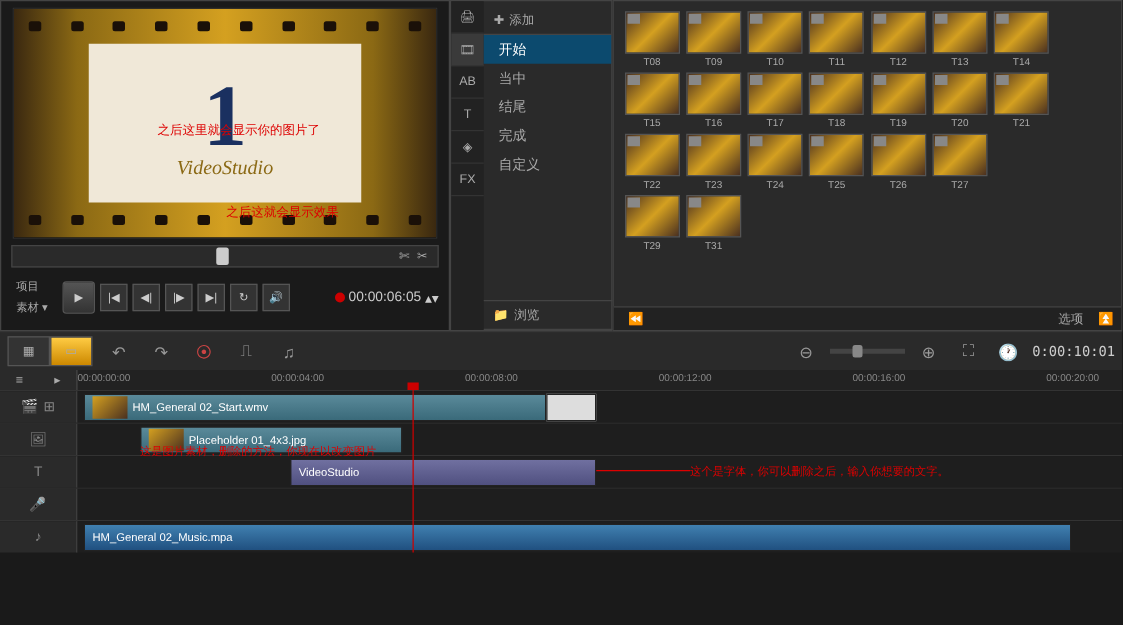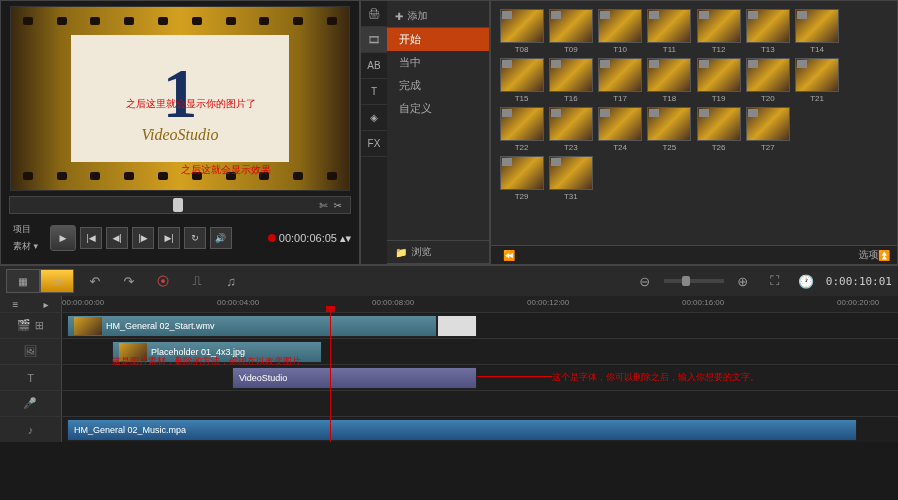--- a/index.html
+++ b/index.html
@@ -28,32 +28,32 @@
 .timecode { margin-left: auto; font-family: monospace; font-size: 11px; color: #ccc; display: flex; align-items: center; gap: 3px; padding-left: 26px; }
 .rec-dot { width: 8px; height: 8px; background: #c00; border-radius: 50%; }
 
 .side-tabs { width: 130px; background: #2a2a2a; border: 1px solid #444; display: flex; }
 .tab-icons { width: 26px; background: #222; display: flex; flex-direction: column; }
 .tab-icon { height: 26px; display: flex; align-items: center; justify-content: center; border-bottom: 1px solid #333; cursor: pointer; font-size: 10px; }
 .tab-icon.active { background: #3a3a3a; }
 .cat-list { flex: 1; padding-top: 4px; }
 .cat-top { display: flex; align-items: center; padding: 4px 8px; gap: 4px; border-bottom: 1px solid #444; }
 .cat-item { padding: 4px 12px; cursor: pointer; font-size: 11px; }
-.cat-item.selected { background: #c2410c; color: #fff; }
+.cat-item.selected { background: #0c4a6e; color: #fff; }
 .cat-bottom { position: absolute; bottom: 0; width: 104px; border-top: 1px solid #444; }
 
 .library { flex: 1; background: #2a2a2a; border: 1px solid #444; position: relative; }
 .lib-grid { padding: 8px; display: grid; grid-template-columns: repeat(8, 1fr); gap: 4px; }
 .thumb { display: flex; flex-direction: column; align-items: center; cursor: pointer; }
 .thumb-img { width: 44px; height: 34px; background: linear-gradient(135deg, #4a3020, #d4a020, #4a3020); border: 1px solid #555; position: relative; }
 .thumb-img::before { content: ""; position: absolute; top: 1px; left: 1px; width: 10px; height: 8px; background: #888; }
 .thumb-label { font-size: 8px; margin-top: 2px; }
 .lib-footer { position: absolute; bottom: 0; width: 100%; display: flex; align-items: center; padding: 2px 6px; background: #222; border-top: 1px solid #444; font-size: 10px; }
 .lib-collapse { margin-left: 6px; }
-.lib-options { margin-left: auto; display: flex; align-items: center; gap: 0; }
+.lib-options { margin-left: auto; display: flex; align-items: center; gap: 12px; }
 
 .timeline-area { height: 235px; background: #1a1a1a; border-top: 1px solid #444; }
 .tl-toolbar { display: flex; align-items: center; height: 30px; background: #2a2a2a; padding: 0 6px; gap: 8px; }
 .view-tabs { display: flex; }
 .view-tab { width: 34px; height: 24px; background: #333; border: 1px solid #555; display: flex; align-items: center; justify-content: center; cursor: pointer; }
 .view-tab.active { background: linear-gradient(#ffcc44,#cc8800); }
 .tool-btn { width: 26px; height: 22px; display: flex; align-items: center; justify-content: center; cursor: pointer; color: #999; font-size: 13px; }
 .tl-right { margin-left: auto; display: flex; align-items: center; gap: 6px; }
 .zoom-slider { width: 60px; height: 4px; background: #444; position: relative; }
 .zoom-thumb { position: absolute; left: 30%; top: -3px; width: 8px; height: 10px; background: #888; border-radius: 2px; }
@@ -156,20 +156,21 @@
       <div class="tab-icon">◈</div>
       <div class="tab-icon">FX</div>
     </div>
     <div class="cat-list">
       <div class="cat-top">
           <span>✚</span>
           <span>添加</span>
         </div>
       <div class="cat-item selected">开始</div>
       <div class="cat-item">当中</div>
+      <div class="cat-item">结尾</div>
       <div class="cat-item">完成</div>
       <div class="cat-item">自定义</div>
       <div class="cat-top cat-bottom">
           <span>📁</span>
           <span>浏览</span>
         </div>
     </div>
   </div>
 
   <div class="library">

